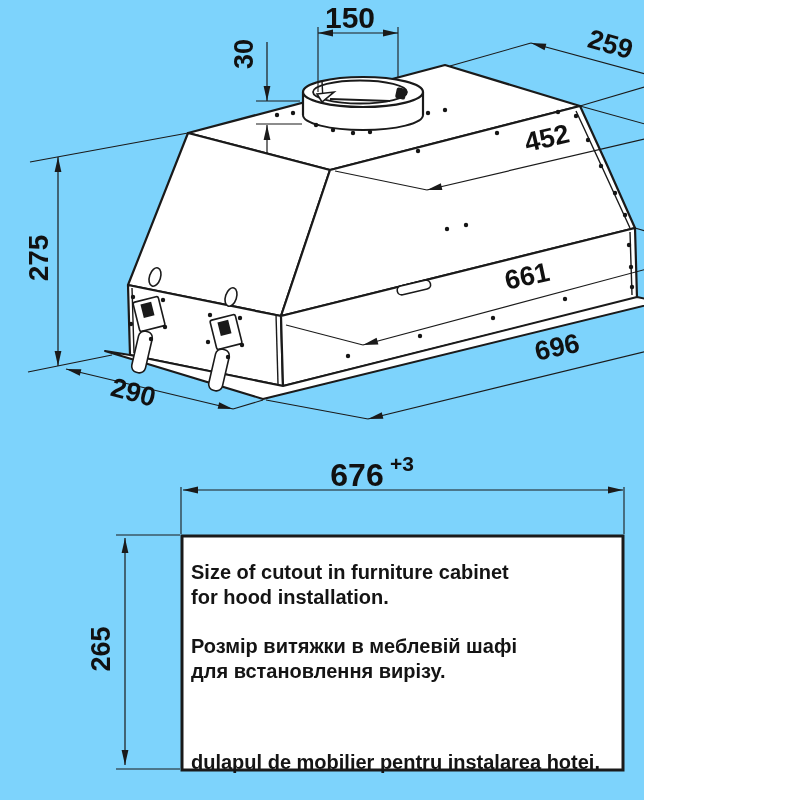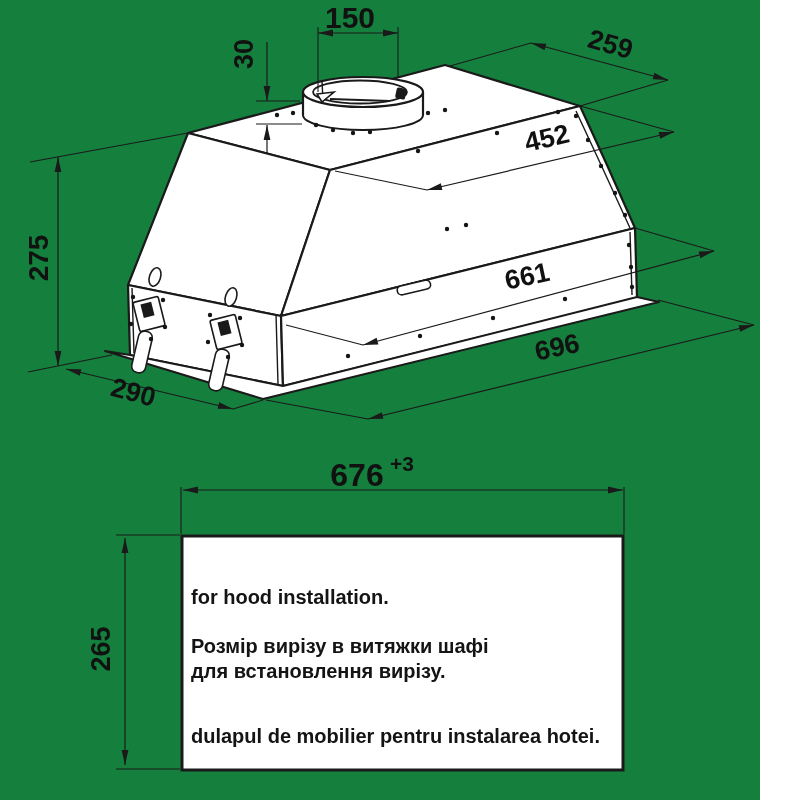--- a/index.html
+++ b/index.html
@@ -1,16 +1,16 @@
 <!DOCTYPE html>
 <html><head>
 <meta charset="utf-8">
 <style>
   html,body{margin:0;padding:0;background:#ffffff;}
-  #stage{position:relative;width:760px;height:800px;background:#15803d;overflow:hidden;
+  #stage{position:relative;width:644px;height:800px;background:#7dd3fc;overflow:hidden;
          font-family:"Liberation Sans",sans-serif;}
   svg{position:absolute;left:0;top:0;}
   .panel{fill:#ffffff;stroke:#1a1a1a;stroke-width:2.2;stroke-linejoin:round;}
   .inner{fill:none;stroke:#1a1a1a;stroke-width:1.4;}
   .det{fill:#ffffff;stroke:#1a1a1a;stroke-width:1.6;}
   .dim{stroke:#1a1a1a;stroke-width:1.2;fill:none;marker-start:url(#arw);marker-end:url(#arw);}
   .dimE{stroke:#1a1a1a;stroke-width:1.2;fill:none;marker-end:url(#arw);}
   .ext{stroke:#1a1a1a;stroke-width:1.1;fill:none;}
   .dot{fill:#151515;stroke:none;}
   .dimtxt{fill:#111;font-family:"Liberation Sans",sans-serif;font-weight:bold;
@@ -166,17 +166,18 @@
     <line class="ext" x1="116" y1="535" x2="180" y2="535"></line>
     <line class="ext" x1="116" y1="769" x2="180" y2="769"></line>
     <line class="dim" x1="125" y1="538" x2="125" y2="765"></line>
 
     <text class="dimtxt" style="font-size:32px" x="357" y="486">676</text>
     <text class="dimtxt" style="font-size:21px;text-anchor:start" x="390" y="471">+3</text>
     <text class="dimtxt" transform="translate(110,649) rotate(-90)">265</text>
   </g>
 </svg>
 
+<div class="note" style="top:562px">Size of cutout in furniture cabinet</div>
 <div class="note" style="top:587px">for hood installation.</div>
-<div class="note" style="top:636px">Розмір вирізу в витяжки шафі</div>
+<div class="note" style="top:636px">Розмір витяжки в меблевій шафі</div>
 <div class="note" style="top:661px">для встановлення вирізу.</div>
-<div class="note" style="top:726px">dulapul de mobilier pentru instalarea hotei.</div>
+<div class="note" style="top:752px">dulapul de mobilier pentru instalarea hotei.</div>
 </div>
 
 </body></html>

